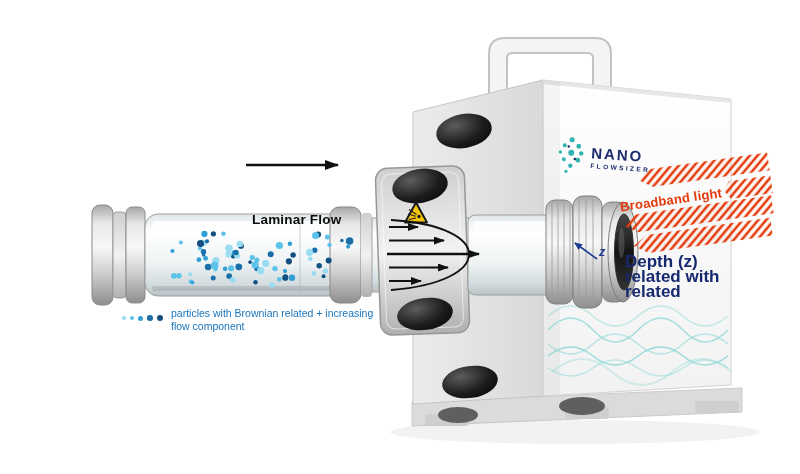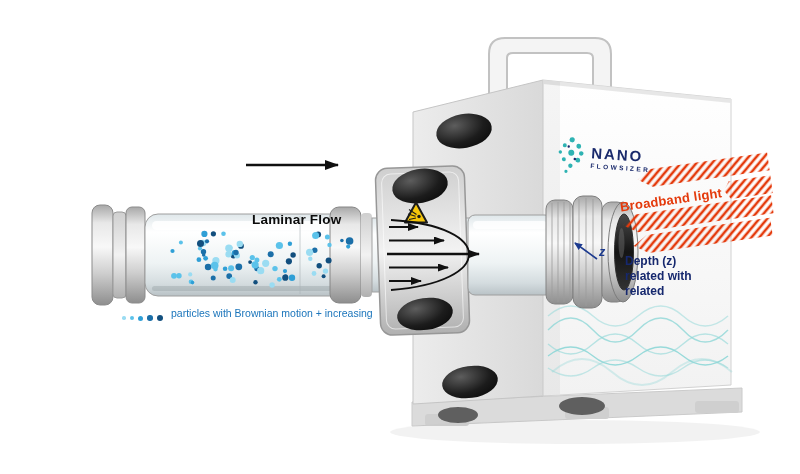--- a/index.html
+++ b/index.html
@@ -4,21 +4,21 @@
 <style>
   * { margin:0; padding:0; box-sizing:border-box; }
   body { background:#ffffff; font-family:"Liberation Sans", sans-serif; }
   .canvas { position:relative; width:800px; height:474px; background:#ffffff; overflow:hidden; }
   .scene { position:absolute; left:0; top:0; }
   .abs { position:absolute; }
   .laminar-label { left:252px; top:172px; font-size:13.5px; font-weight:bold; color:#0c0c0c; letter-spacing:.2px;margin-top:40px; }
   .logo { left:556px; top:136px; transform:rotate(4deg); display:flex; align-items:center; gap:5px; }
   .brand-top { font-size:15px; font-weight:bold; letter-spacing:2px; color:var(--logo-navy,#1a2a6c); line-height:16px; }
   .brand-bottom { font-size:6.5px; font-weight:bold; letter-spacing:2.4px; color:var(--logo-navy,#1a2a6c); margin-top:1px; }
-  .depth-label { left:625px; top:254px; font-size:12px; font-weight:bold; color:var(--depth-navy,#16286e); line-height:15px; }
+  .depth-label { left:625px; top:254px; font-size:17px; font-weight:bold; color:var(--depth-navy,#16286e); line-height:15px; }
   .z-label { left:599px; top:245px; font-size:12.5px; font-weight:bold; font-style:italic; color:var(--z-arrow-blue,#1c3a8f); }
   .legend-dots { left:122px; top:312px; display:flex; align-items:center; gap:4px; height:12px; }
   .ldot { border-radius:50%; flex:0 0 auto; }
   .legend-text { left:171px; top:307px; font-size:10.5px; color:var(--caption-blue,#1b75bb); line-height:12.5px; }
 </style>
 </head>
 <body>
 
 <div class="canvas">
 
@@ -278,16 +278,17 @@
   <div class="abs z-label">z</div>
 
   <div class="abs legend-dots" id="legend-dots">
       <span class="ldot" style="width: 3.5px; height: 3.5px; background: rgb(154, 220, 242);"></span>
       <span class="ldot" style="width: 4.5px; height: 4.5px; background: rgb(91, 194, 234);"></span>
       <span class="ldot" style="width: 5px; height: 5px; background: rgb(47, 159, 214);"></span>
       <span class="ldot" style="width: 5.5px; height: 5.5px; background: rgb(27, 111, 168);"></span>
       <span class="ldot" style="width: 6px; height: 6px; background: rgb(18, 79, 126);"></span>
     </div>
   <div class="abs legend-text">
-    <div>particles with Brownian motion + increasing</div>
+    <div>particles with Brownian related + increasing</div>
+    <div>flow component</div>
   </div>
 
 </div>
 
 </body></html>

